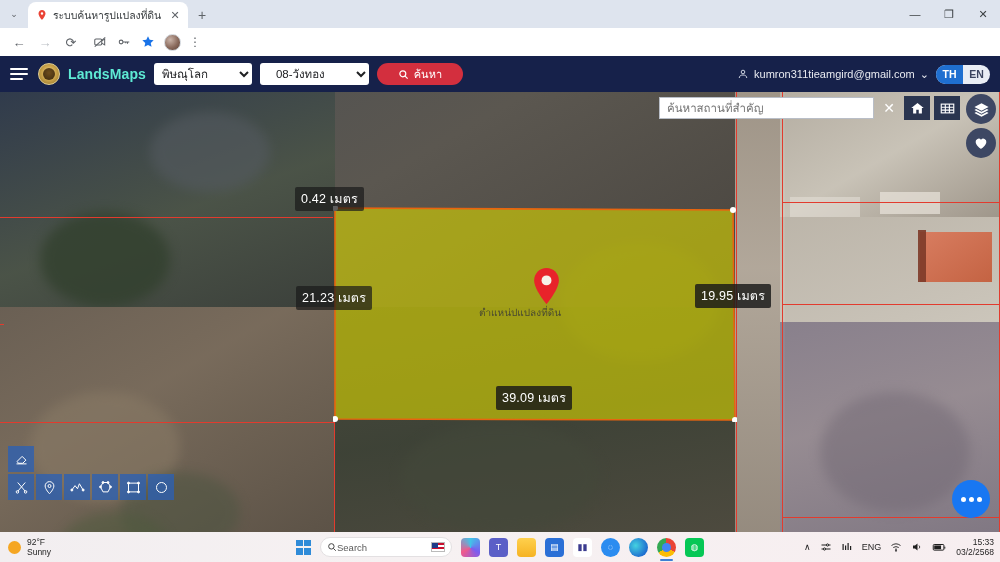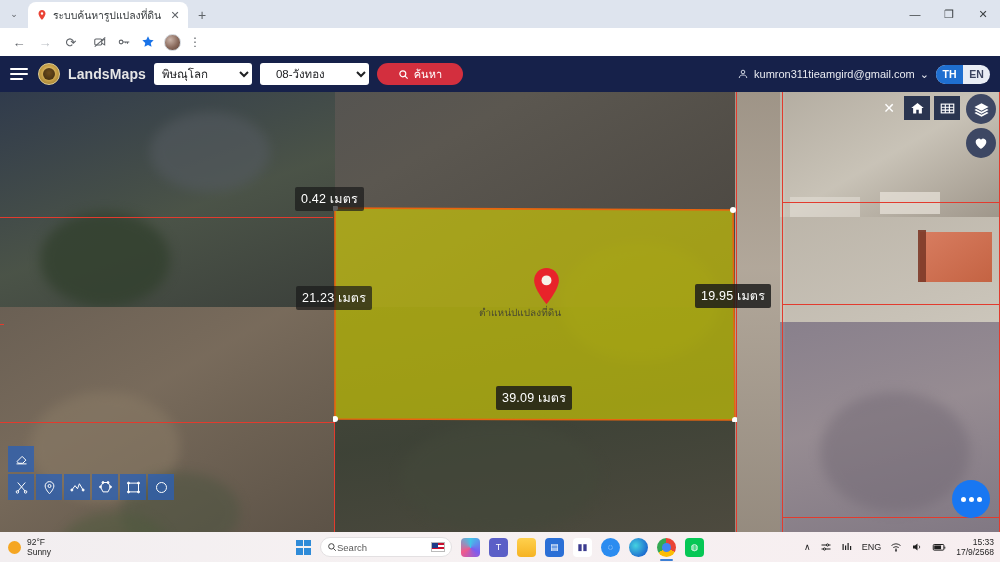--- a/index.html
+++ b/index.html
@@ -73,21 +73,21 @@
   .hamburger span:nth-child(3){ width:13px; }
   .brand-seal {
     width:22px; height:22px; border-radius:50%;
     background:radial-gradient(circle at 50% 45%, #f3e0b0 0%, #cfa84e 45%, #8a6a22 100%);
     border:1px solid #e3cf92; position:relative;
   }
   .brand-seal::after{
     content:""; position:absolute; inset:4px; border-radius:50%;
     background:radial-gradient(circle at 50% 40%, #6f4d1c 0%, #3b2a10 100%);
   }
-  .brand-name { color:#e5e5e5; font-size:14px; font-weight:bold; letter-spacing:.1px; }
+  .brand-name { color:#5eead4; font-size:14px; font-weight:bold; letter-spacing:.1px; }
   .sel {
     height:22px; background:#fff; border:none; border-radius:3px;
     font-size:11.5px; color:#202124; padding:0 4px; font-family:"Liberation Sans", sans-serif;
   }
   .sel-prov { width:98px; }
   .sel-dist { width:109px;padding-left:12px; }
   .parcel-input {
     height:22px; width:128px; background:#fff; border:none; border-radius:3px;
     font-size:11.5px; color:#202124; padding:0 7px; font-family:"Liberation Sans", sans-serif;
   }
@@ -357,20 +357,21 @@
       </svg>
       <div class="pin-label">ตำแหน่ปแปลงที่ดิน</div>
     </div>
 
     <div class="meas-label plain" style="left:295px;top:95px;">0.42 เมตร</div>
     <div class="meas-label plain" style="left:296px;top:194px;">21.23 เมตร</div>
     <div class="meas-label" style="left:695px;top:192px;">19.95 เมตร</div>
     <div class="meas-label" style="left:496px;top:294px;">39.09 เมตร</div>
 
     <div class="map-search-bar">
+      <input class="map-search-input" placeholder="ค้นหาสถานที่สำคัญ" style="">
       <div class="map-sq-btn clear">✕</div>
       <div class="map-sq-btn">
         <svg width="15" height="15" viewBox="0 0 24 24" fill="#fff">
           <path d="M12 3L2 11h3v9h5v-6h4v6h5v-9h3z"></path>
         </svg>
       </div>
       <div class="map-sq-btn">
         <svg width="15" height="13" viewBox="0 0 24 20" fill="none" stroke="#fff" stroke-width="1.8">
           <rect x="2" y="3" width="20" height="14"></rect>
             <path d="M2 8h20M2 12.5h20M8.5 3v14M15 3v14"></path>
@@ -517,18 +518,18 @@
         <path d="M4 9v6h4l5 4V5L8 9z"></path>
           <path d="M16 9a4 4 0 0 1 0 6" fill="none" stroke="#1f1f1f" stroke-width="1.6"></path>
       </svg>
       <svg width="15" height="12" viewBox="0 0 24 16" fill="none" stroke="#1f1f1f" stroke-width="1.6">
         <rect x="2" y="4" width="17" height="9" rx="1.5"></rect>
           <rect x="3.5" y="5.5" width="11" height="6" fill="#1f1f1f" stroke="none"></rect>
           <path d="M20.5 7.5v3"></path>
       </svg>
       <div class="tray-clock">
         <div>15:33</div>
-        <div>17/9/2568</div>
+        <div>03/2/2568</div>
       </div>
     </div>
   </div>
 
 </div>
 
 </body></html>

